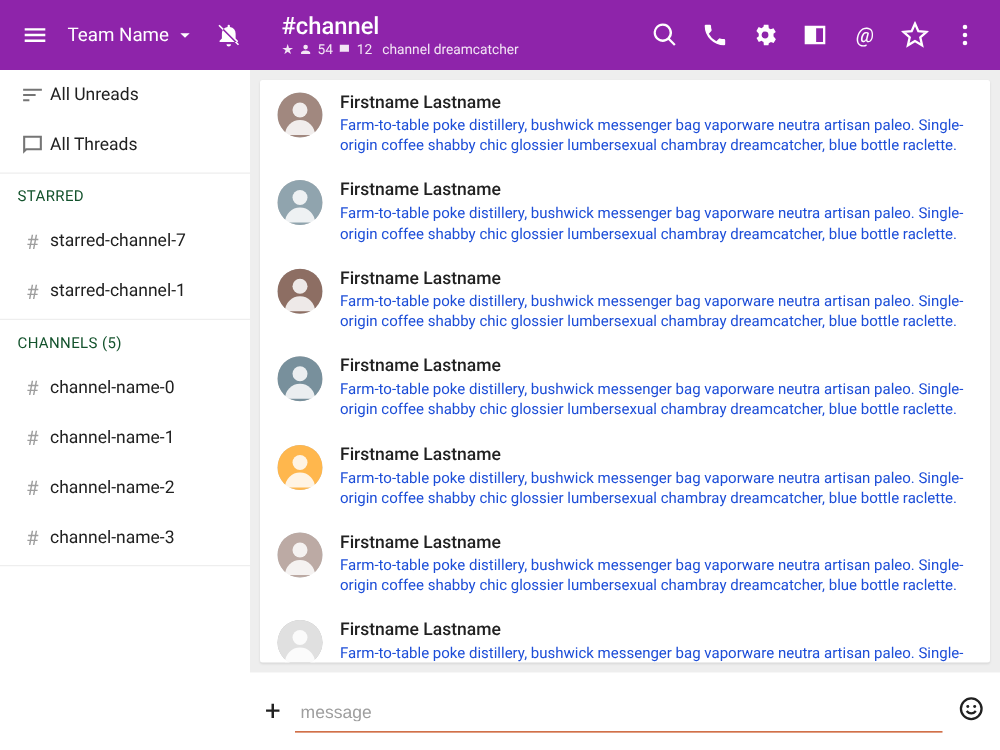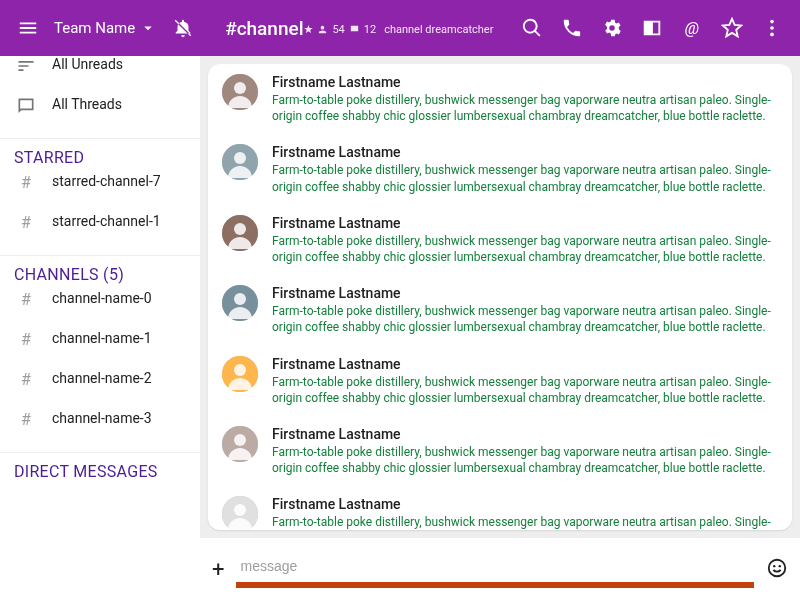--- a/index.html
+++ b/index.html
@@ -4,46 +4,46 @@
 <style>
 *{box-sizing:border-box;margin:0;padding:0}
 html,body{width:800px;height:600px;font-family:Roboto,Arial,sans-serif;overflow:hidden;background:#fafafa;font-size:14px;color:#212121}
 .app{display:flex;flex-direction:column;width:800px;height:600px}
 .topbar{height:56px;background:#8e24aa;display:flex;align-items:center;color:#fff;padding:16px 8px;flex-shrink:0}
 .topbar .icon-btn{width:40px;height:40px;display:flex;align-items:center;justify-content:center;cursor:pointer;border-radius:50%}
 .topbar .icon-btn svg{width:22px;height:22px;fill:#fff}
 .team-drop{display:flex;align-items:center;cursor:pointer;gap:4px;font-size:15px;padding:0 6px}
 .team-drop svg{width:18px;height:18px;fill:#fff}
 .bell svg{width:22px;height:22px;fill:#fff}
-.channel-block{margin-left:22px;display:flex;flex-direction:row;justify-content:flex-start}
+.channel-block{margin-left:22px;display:flex;flex-direction:column;justify-content:flex-start}
 .channel-name{font-size:19px;font-weight:500;line-height:1}
 .channel-meta{display:flex;align-items:center;gap:4px;font-size:11px;margin-top:3px;color:#f3e5f5}
 .channel-meta .mi{font-size:11px}
 .channel-meta svg{width:11px;height:11px;fill:#f3e5f5}
 .spacer{flex:1}
 .body{flex:1;display:flex;min-height:0}
 .sidebar{width:200px;background:#fff;display:flex;flex-direction:column;overflow-y:auto}
-.s-item{display:flex;height:40px;padding:0 16px;gap:16px;cursor:pointer}
+.s-item{display:flex;align-items:center;height:40px;padding:0 16px;gap:4px;cursor:pointer}
 .s-item .lbl{font-size:14px;color:#212121}
 .s-item svg{width:20px;height:20px;fill:#757575;flex-shrink:0}
-.s-header{height:32px;display:flex;align-items:center;padding:0 14px;font-size:16px;color:#4c1d95;letter-spacing:.3px}
+.s-header{height:32px;display:flex;align-items:center;padding:0 14px;font-size:12px;color:#14532d;letter-spacing:.3px}
 .hash{width:20px;text-align:center;color:#9e9e9e;font-size:16px;font-weight:400;flex-shrink:0}
 .dot{width:18px;height:18px;border-radius:50%;background:#00bfa5;flex-shrink:0}
 .divider{height:1px;background:#eee;margin:2px 0}
 .main{flex:1;display:flex;flex-direction:column;background:#eeeeee;min-height:0}
-.msgs{flex:1;overflow-y:auto;margin:8px;background:#fff;border-radius:12px;box-shadow:0 1px 2px rgba(0,0,0,.1)}
+.msgs{flex:1;overflow-y:auto;margin:8px;background:#fff;border-radius:2px;box-shadow:0 1px 2px rgba(0,0,0,.1)}
 .msg{display:flex;gap:14px;padding:10px 14px}
 .avatar{width:36px;height:36px;border-radius:50%;flex-shrink:0;background:#bdbdbd;display:flex;align-items:center;justify-content:center}
 .avatar svg{width:36px;height:36px}
 .msg-body{flex:1;min-width:0}
 .msg-name{font-size:14px;font-weight:500;color:#212121;margin-bottom:2px}
-.msg-text{font-size:12px;color:#15803d;line-height:1.35}
+.msg-text{font-size:12px;color:#1d4ed8;line-height:1.35}
 .composer{height:62px;display:flex;align-items:center;background:#fff;padding:0 12px;gap:12px;flex-shrink:0}
 .composer .plus{font-size:22px;cursor:pointer;color:#212121}
-.composer .input{flex:1;border:none;border-bottom:6px solid #c2410c;font-size:14px;padding:8px 4px;outline:none;background:transparent}
+.composer .input{flex:1;border:none;border-bottom:1px solid #c2410c;font-size:14px;padding:8px 4px;outline:none;background:transparent}
 .composer .input::placeholder{color:#9e9e9e}
 .composer .smile svg{width:22px;height:22px;fill:#212121;cursor:pointer}
 .hidden-overflow{overflow:hidden}
 </style>
 </head>
 <body>
 
 <div class="app">
   <div class="topbar">
     <div class="icon-btn">
@@ -157,21 +157,20 @@
           <div class="s-item">
             <span class="hash">#</span>
             <span class="lbl">channel-name-2</span>
           </div>
           <div class="s-item">
             <span class="hash">#</span>
             <span class="lbl">channel-name-3</span>
           </div>
         </div>
       <div class="divider"></div>
-      <div class="s-header">DIRECT MESSAGES</div>
     </div>
 
     <div class="main">
       <div class="msgs hidden-overflow" id="msgs">
           <div class="msg">
             <div class="avatar">
               <svg viewBox="0 0 36 36">
                 <circle cx="18" cy="18" r="18" fill="#a1887f"></circle>
                 <circle cx="18" cy="14" r="6" fill="#fff" opacity=".85"></circle>
                 <path d="M6 34a12 12 0 0 1 24 0" fill="#fff" opacity=".85"></path>

